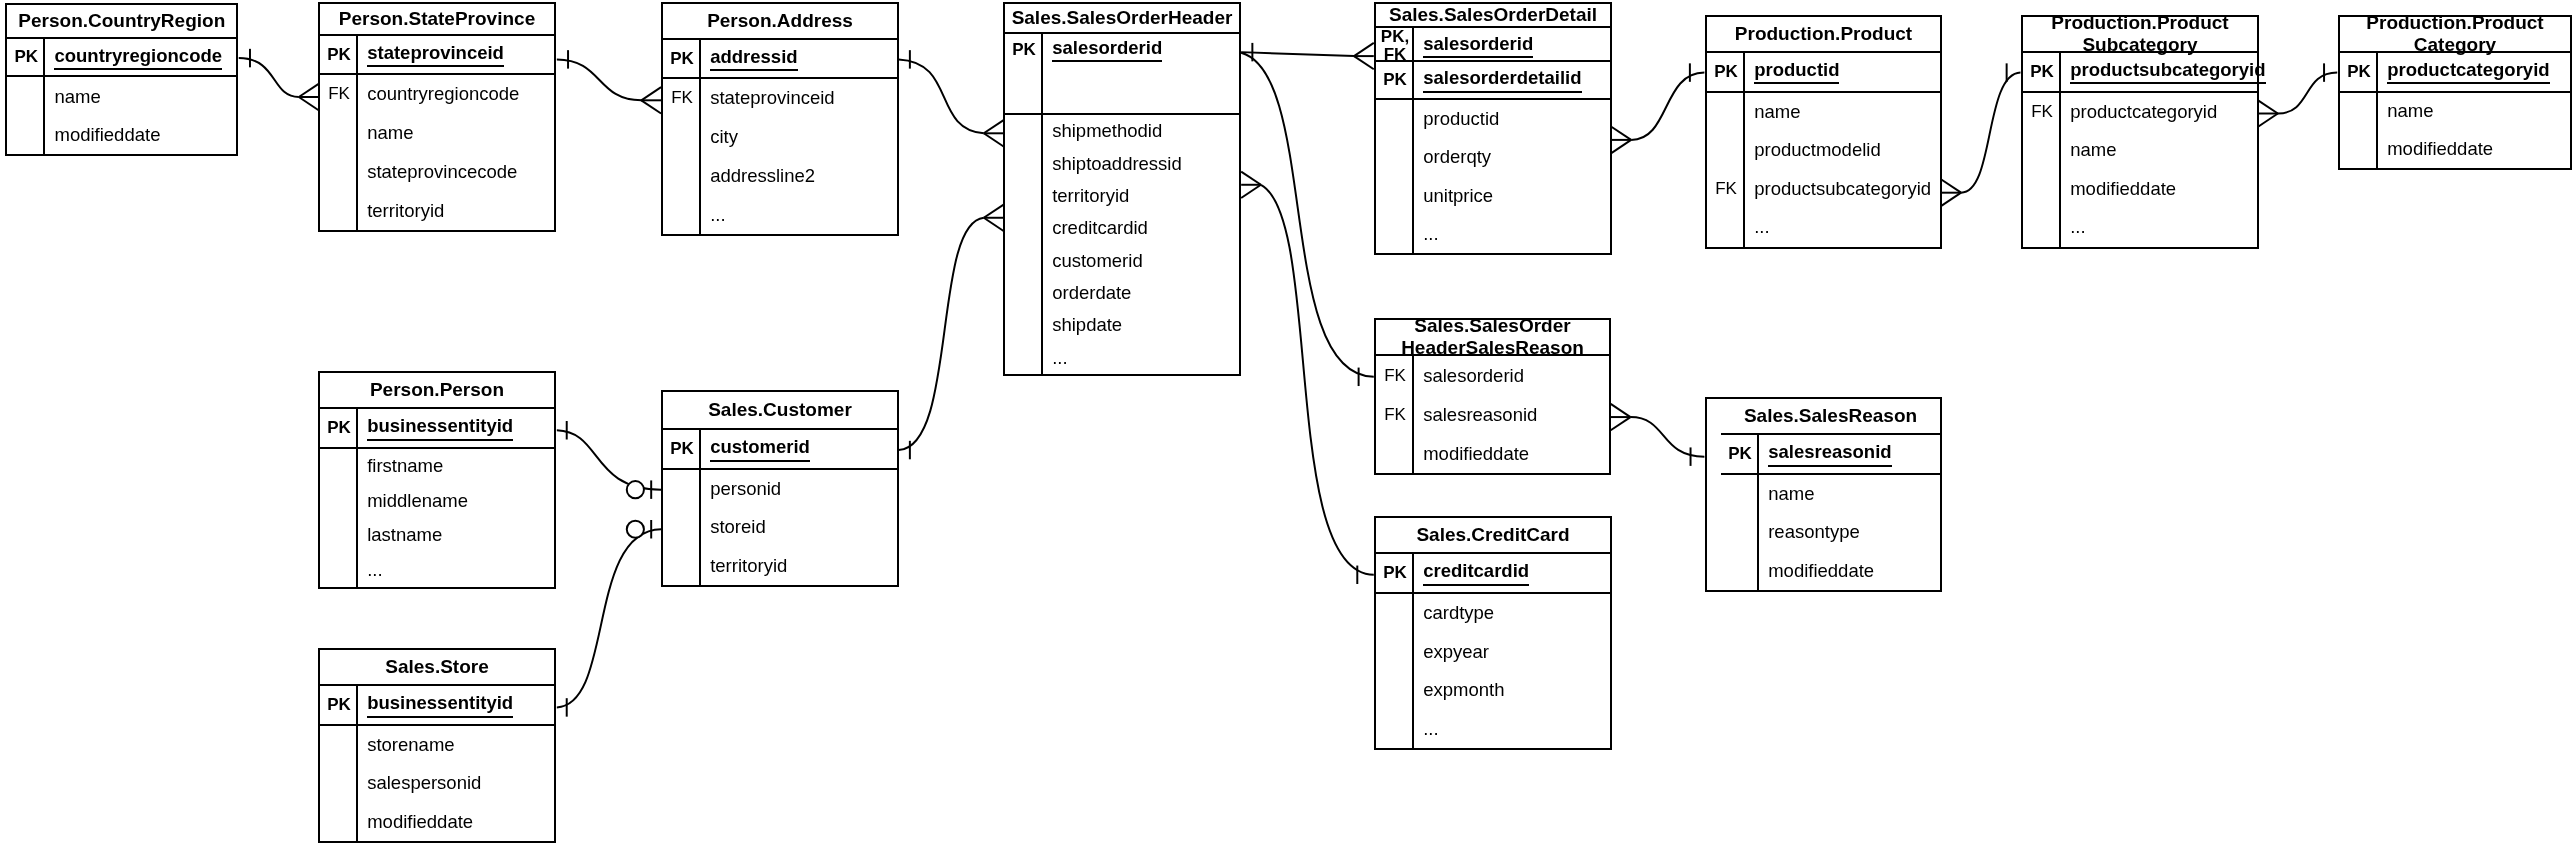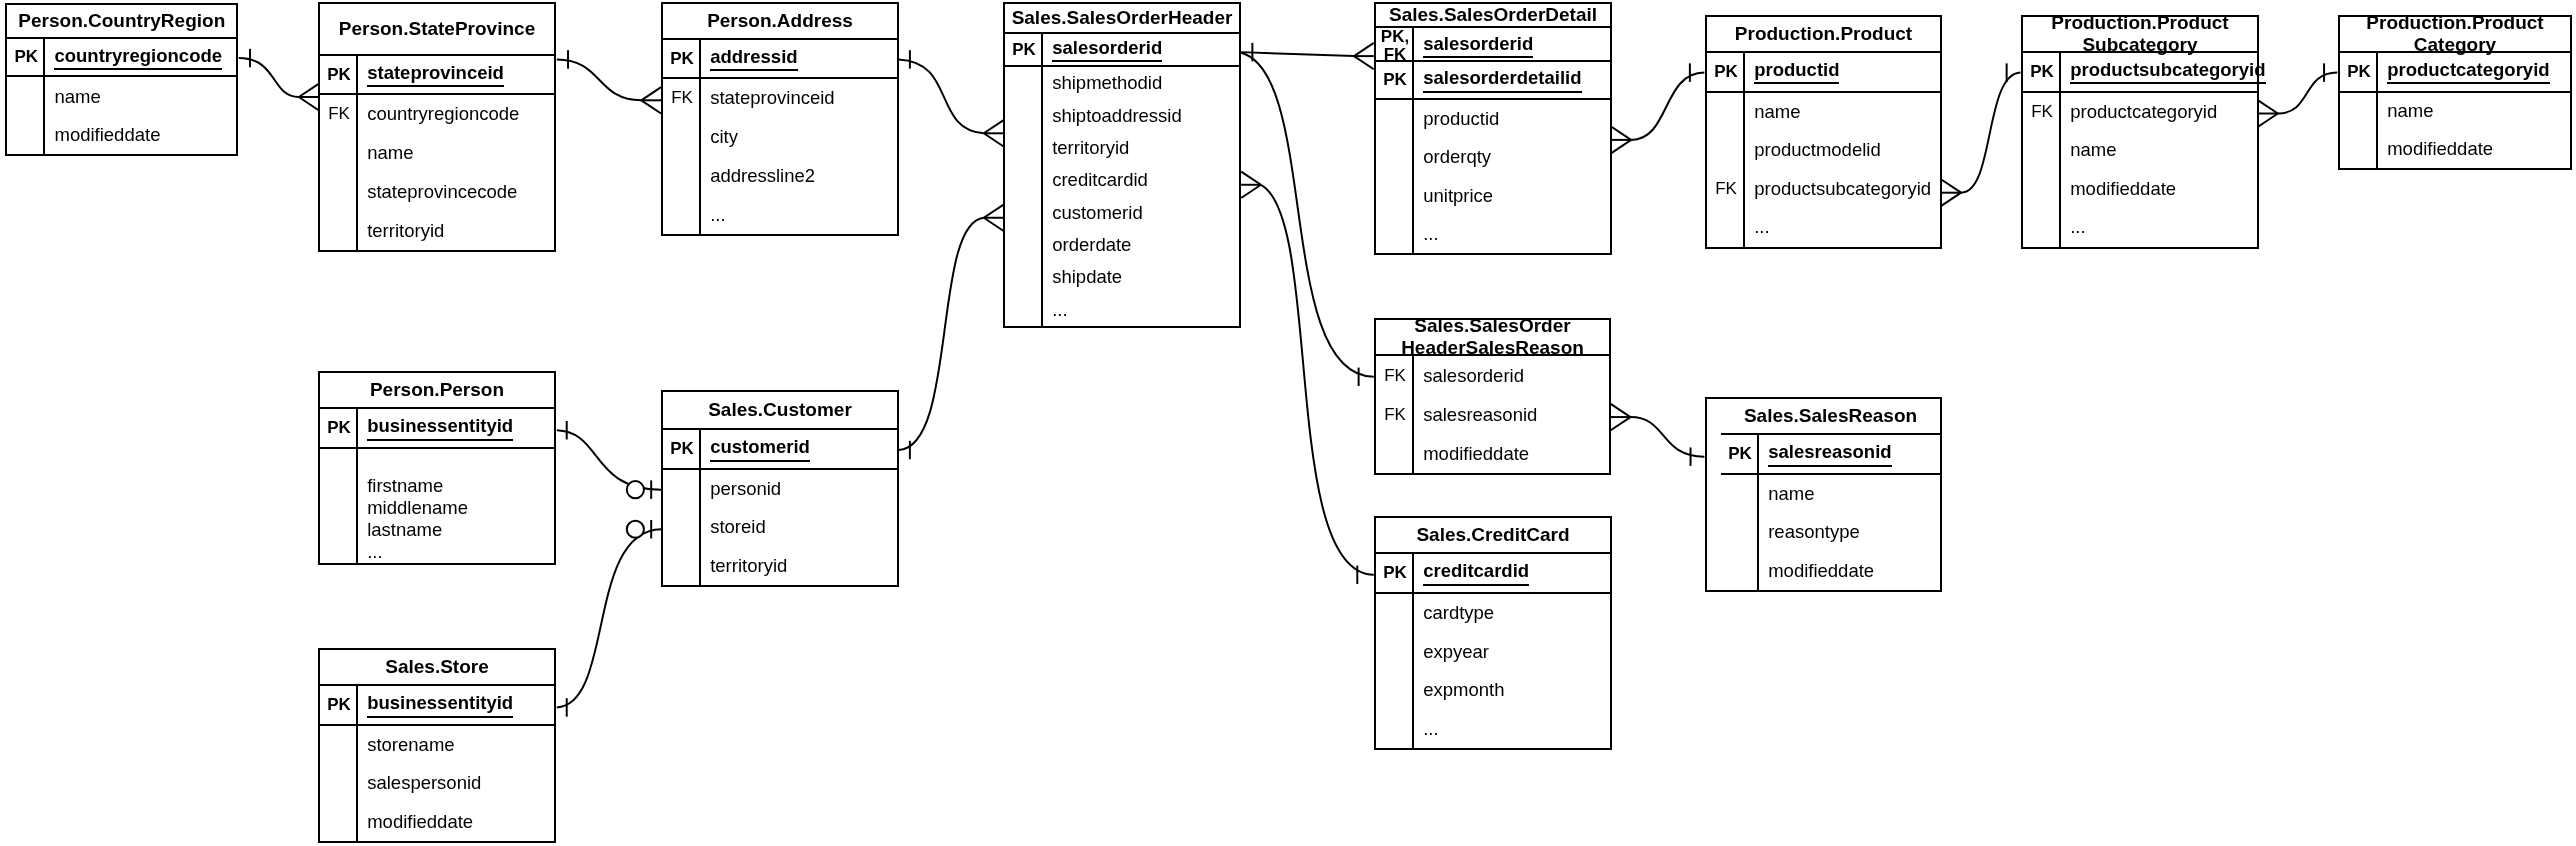--- a/index.html
+++ b/index.html
@@ -41,21 +41,21 @@
           </div>
           <div class="row">
             <span class="key"></span>
             <span class="label">modifieddate</span>
           </div>
         </div>
         <div class="divider"></div>
       </div>
     </div>
     <div class="entity" style="left: 318px; top: 2px; width: 238px;">
-      <div class="entity-title" style="height: 52px;">Person.StateProvince</div>
+      <div class="entity-title" style="height: 32px;">Person.StateProvince</div>
       <div class="entity-body">
         <div class="section" style="height: 37px;">
           <div class="row">
             <span class="key bold">PK</span>
             <span class="label pk">stateprovinceid</span>
           </div>
         </div>
         <div class="section" style="height: 157px;">
           <div class="row">
             <span class="key">FK</span>
@@ -109,21 +109,21 @@
     </div>
     <div class="entity" style="left: 1003px; top: 2px; width: 238px;">
       <div class="entity-title" style="height: 30px;">Sales.SalesOrderHeader</div>
       <div class="entity-body">
         <div class="section" style="height: 31px;">
           <div class="row">
             <span class="key bold">PK</span>
             <span class="label pk">salesorderid</span>
           </div>
         </div>
-        <div class="section" style="height: 261px;">
+        <div class="section" style="height: 261px; margin-top: 48px;">
           <div class="row">
             <span class="key"></span>
             <span class="label">shipmethodid</span>
           </div>
           <div class="row">
             <span class="key"></span>
             <span class="label">shiptoaddressid</span>
           </div>
           <div class="row">
             <span class="key"></span>
@@ -276,21 +276,21 @@
     </div>
     <div class="entity" style="left: 318px; top: 371px; width: 238px;">
       <div class="entity-title" style="height: 36px;">Person.Person</div>
       <div class="entity-body">
         <div class="section" style="height: 38px;">
           <div class="row">
             <span class="key bold">PK</span>
             <span class="label pk">businessentityid</span>
           </div>
         </div>
-        <div class="section" style="height: 116px; justify-content: flex-end;">
+        <div class="section" style="height: 140px;">
           <div class="row">
             <span class="key"></span>
             <span class="label">firstname</span>
           </div>
           <div class="row">
             <span class="key"></span>
             <span class="label">middlename</span>
           </div>
           <div class="row">
             <span class="key"></span>

